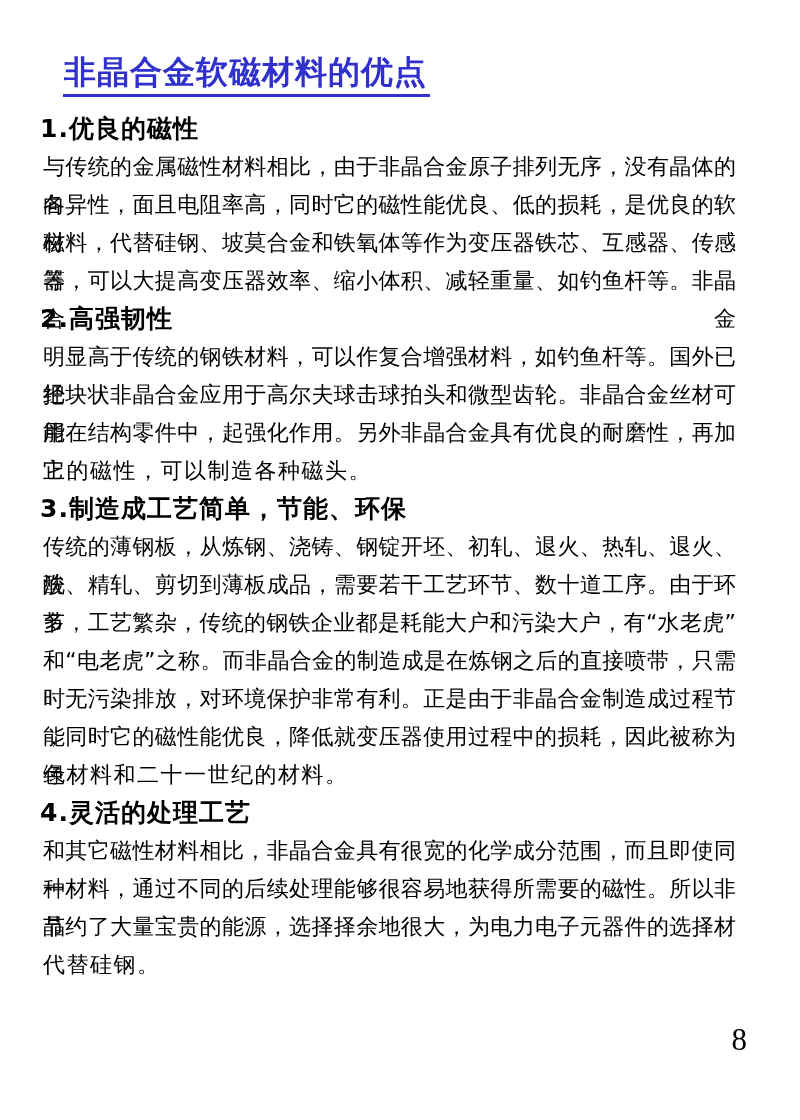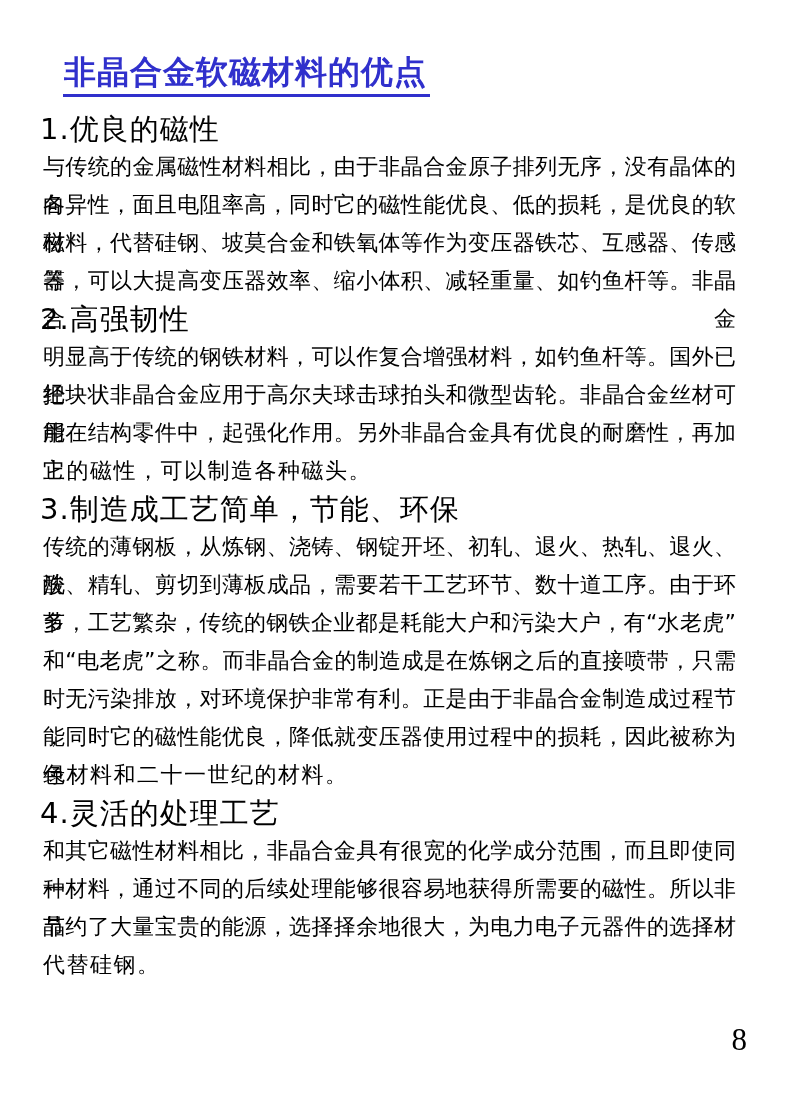--- a/index.html
+++ b/index.html
@@ -30,22 +30,22 @@
     padding: 0 3px 3px 1px;
     line-height: 1.15;
   }
   .content {
     position: absolute;
     left: 40px;
     top: 110px;
     width: 712px;
   }
   .section-heading {
-    font-size: 29px;
-    font-weight: normal;
+    font-size: 25px;
+    font-weight: bold;
     line-height: 38px;
     height: 38px;
     letter-spacing: 1px;
     color: #000000;
   }
   .line {
     margin-left: 3px;
     width: 693px;
     font-size: 22px;
     line-height: 38px;

